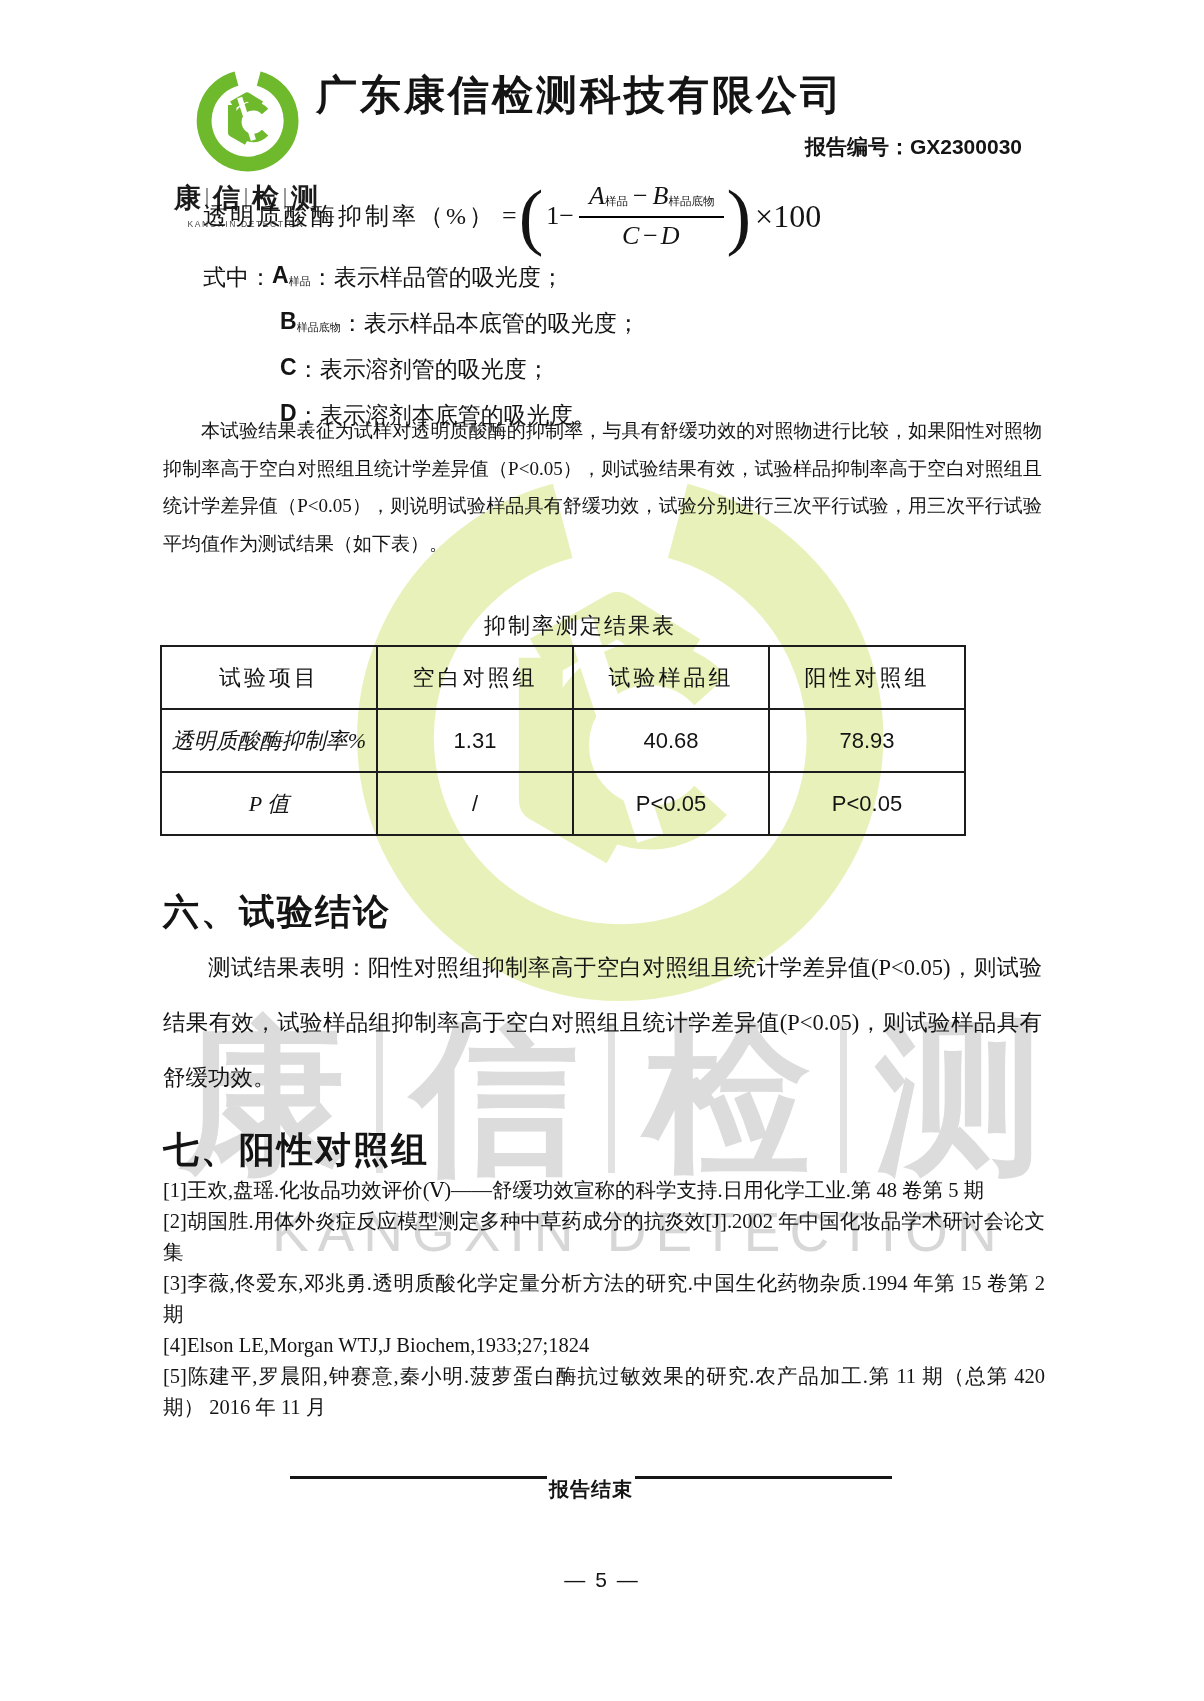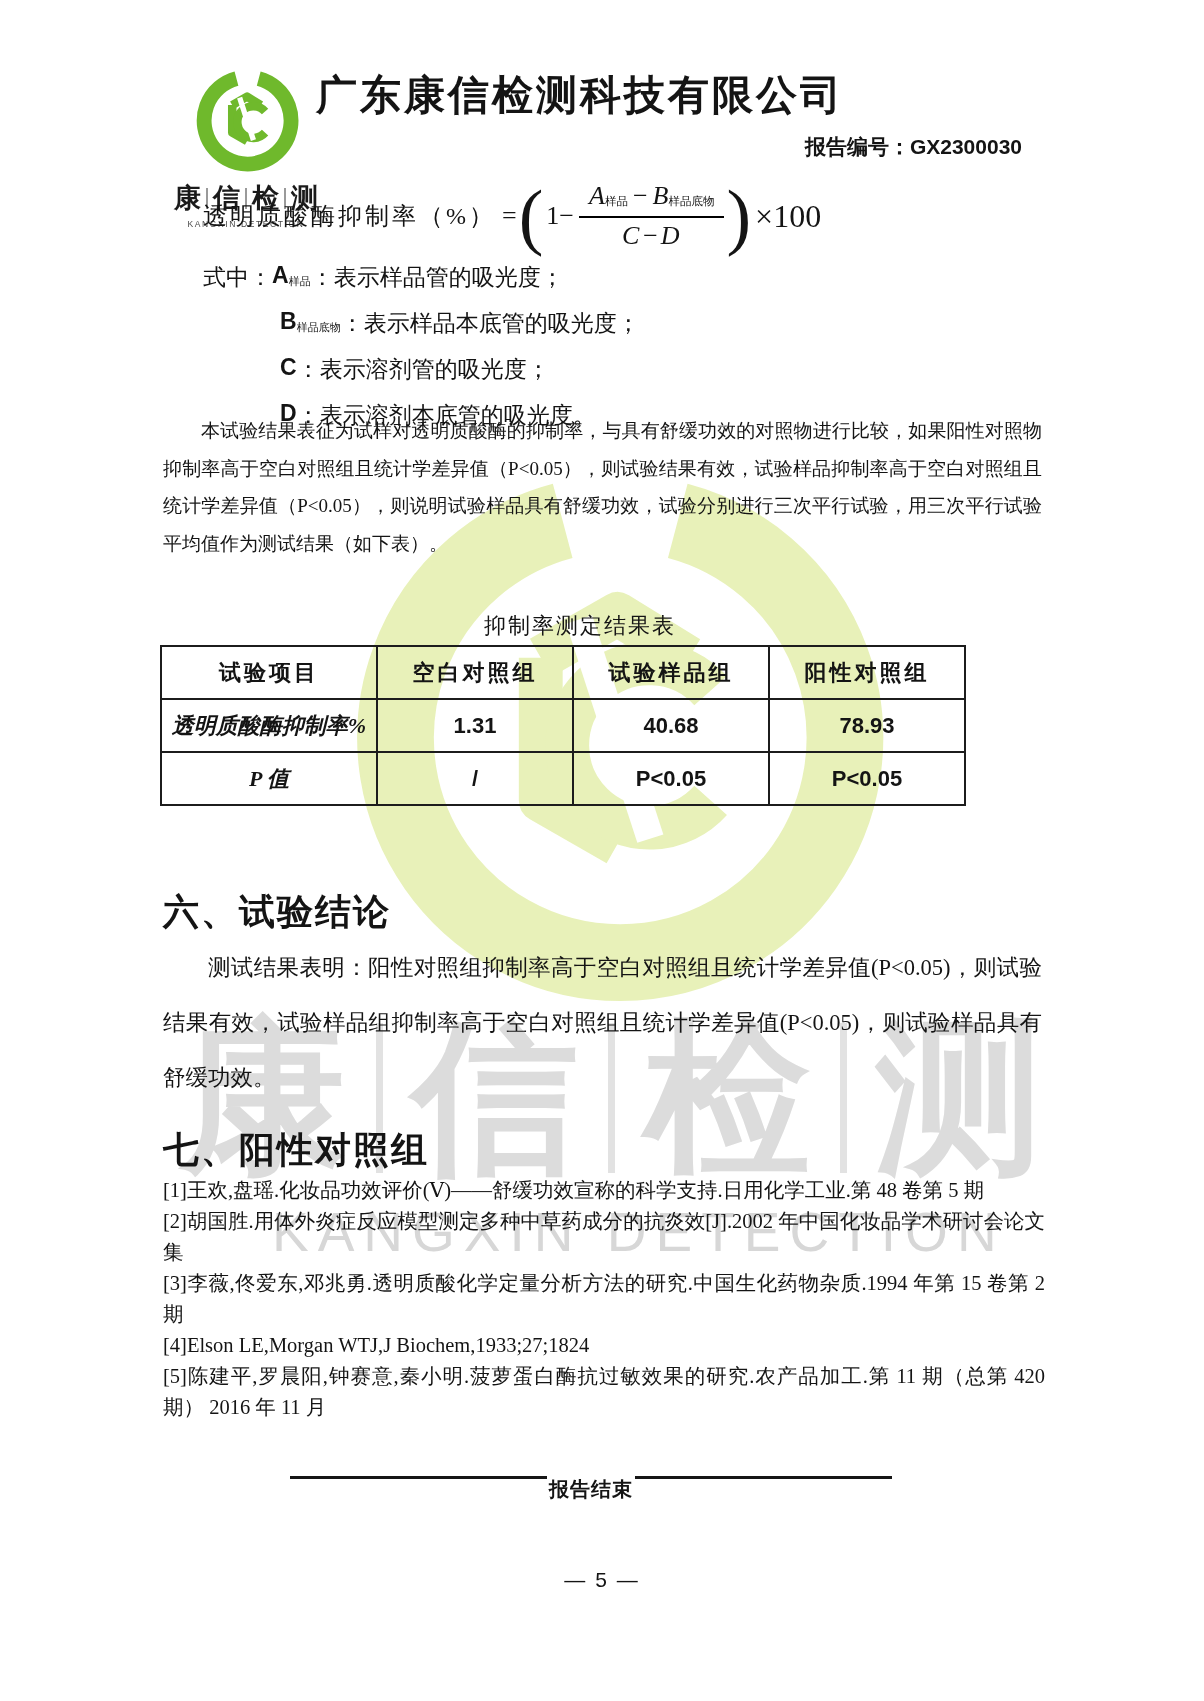--- a/index.html
+++ b/index.html
@@ -54,21 +54,21 @@
   .def-row.indent { padding-left:77px; }
   .def-sym { font-family:"Liberation Sans",sans-serif; font-weight:bold; font-size:23px; }
   .def-sub { font-size:11px; margin-top:12px; }
   
   .paragraph { position:absolute; left:163px; top:412px; width:879px; font-size:19px; line-height:37.6px; text-align:justify; text-indent:2em; }
   
   .table-title { position:absolute; left:580px; top:611px; transform:translateX(-50%); font-size:22px; letter-spacing:2px; }
   .result-table { position:absolute; left:160px; top:645px; border-collapse:collapse; table-layout:fixed; }
   .result-table td { border:2px solid #1c1c1c; text-align:center; vertical-align:middle; font-size:22px; }
   .result-table .c0 { width:216px; } .result-table .c1, .result-table .c2, .result-table .c3 { width:196px; }
-  .result-table tr { height:53px;font-weight:bold; }
+  .result-table tr { height:63px; }
   .result-table .hcell { letter-spacing:3px; }
   .result-table .kai { font-style:italic; }
   .result-table .num { font-family:"Liberation Sans",sans-serif; font-size:22px; }
   
   .section-heading { position:absolute; left:163px; font-size:36px; font-weight:bold; letter-spacing:2px; }
   .h-conclusion { top:888px; }
   .conclusion { position:absolute; left:163px; top:940px; width:879px; font-size:22.5px; line-height:55px; text-align:justify; text-indent:2em; }
   .h-references { top:1126px; }
   .refs { position:absolute; left:163px; top:1175px; width:882px; font-size:20.5px; line-height:31px; }
   .refs p { margin:0; text-align:justify; }

